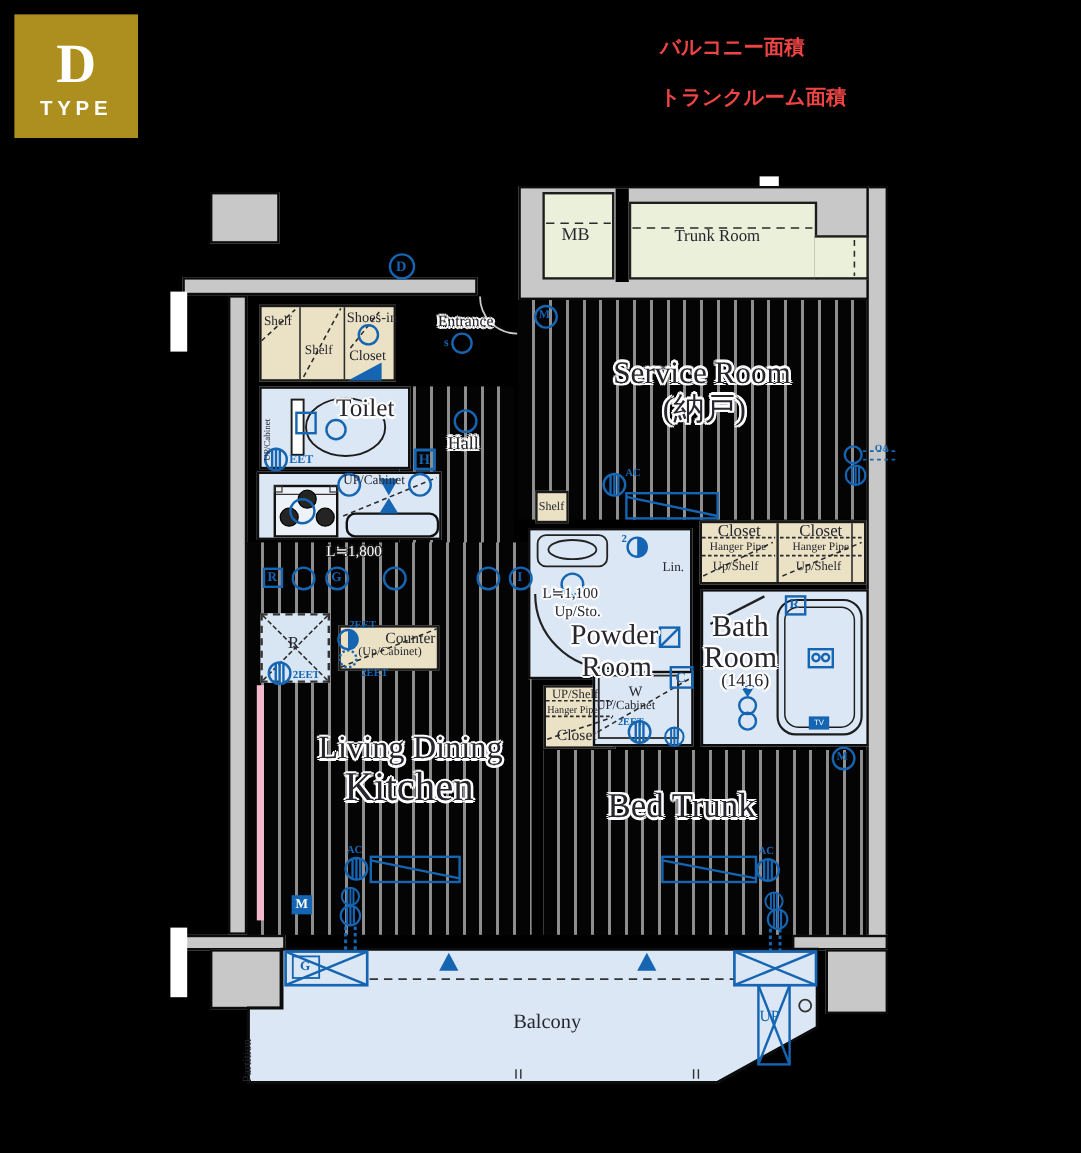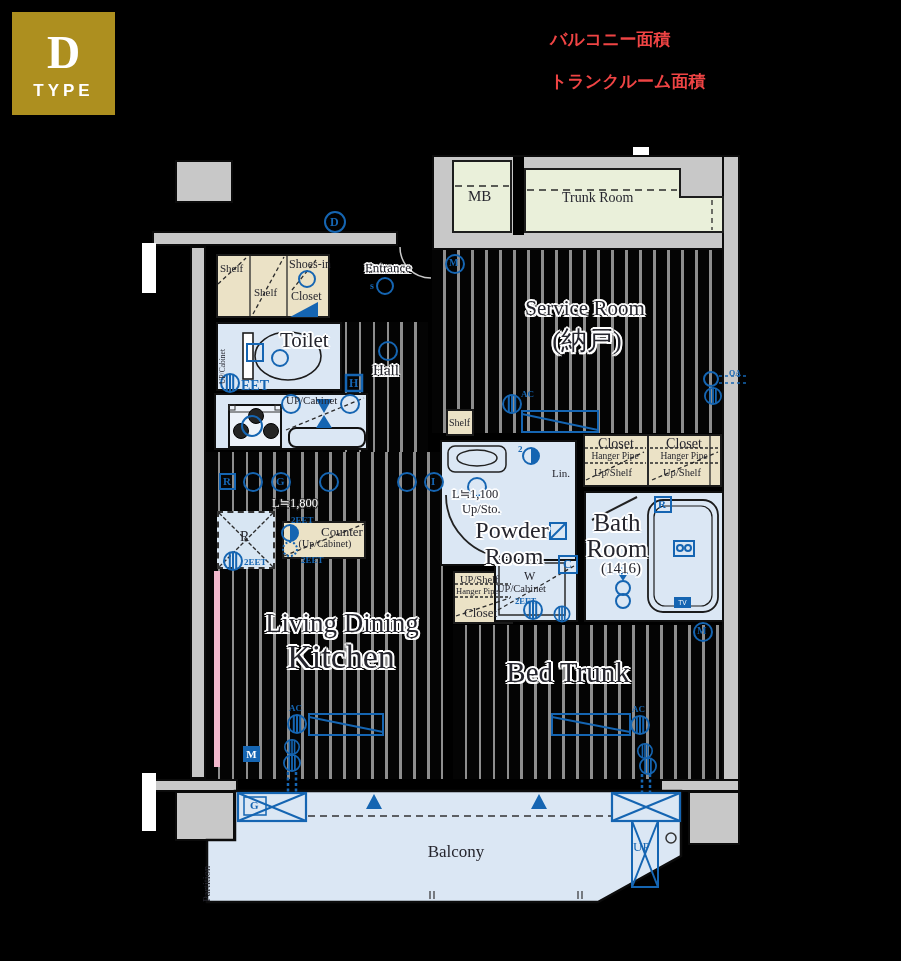--- a/index.html
+++ b/index.html
@@ -241,34 +241,34 @@
   <div class="a lbl out c" style="left:388px;top:261px;font-size:13px;">Entrance</div>
   <div class="a bt" style="left:370px;top:281px;font-size:10px;">s</div>
   <div class="a bt" style="left:330px;top:216px;font-size:12px;">D</div>
   <div class="a lbl" style="left:220px;top:263px;font-size:11px;">Shelf</div>
   <div class="a lbl" style="left:254px;top:287px;font-size:11px;">Shelf</div>
   <div class="a lbl" style="left:289px;top:258px;font-size:12px;">Shoes-in</div>
   <div class="a lbl" style="left:291px;top:290px;font-size:12px;">Closet</div>
 
   <div class="a lbl out" style="left:280px;top:330px;font-size:21px;">Toilet</div>
   <div class="a lbl v" style="left:219px;top:338px;font-size:7.5px;height:46px;">UP/Cabinet</div>
-  <div class="a bt" style="left:241px;top:379px;font-size:14px;">EET</div>
+  <div class="a bt" style="left:241px;top:379px;font-size:10px;">EET</div>
 
   <div class="a lbl out c" style="left:386px;top:363px;font-size:15px;">Hall</div>
   <div class="a bt" style="left:349px;top:377px;font-size:12px;">H</div>
 
-  <div class="a lbl out c" style="left:585px;top:298px;font-size:21px;text-align:right;">Service Room</div>
+  <div class="a lbl out c" style="left:585px;top:298px;font-size:26px;text-align:right;">Service Room</div>
   <div class="a lbl out c" style="left:587px;top:328px;font-size:26px;">(納戸)</div>
   <div class="a bt" style="left:449px;top:258px;font-size:10px;">M</div>
   <div class="a bt" style="left:521px;top:390px;font-size:9px;">AC</div>
   <div class="a lbl" style="left:449px;top:418px;font-size:10px;">Shelf</div>
   <div class="a bt" style="left:703px;top:370px;font-size:8px;padding-left:26px;">OA</div>
 
   <div class="a lbl v" style="left:286px;top:395px;font-size:11px;writing-mode:horizontal-tb;transform:none;">UP/Cabinet</div>
-  <div class="a wout c" style="left:295px;top:453px;font-size:12.5px;margin-top:44px;">L≒1,800</div>
+  <div class="a wout c" style="left:295px;top:453px;font-size:12.5px;">L≒1,800</div>
   <div class="a bt" style="left:223px;top:476px;font-size:11px;">R</div>
   <div class="a bt" style="left:276px;top:476px;font-size:11px;">G</div>
   <div class="a bt" style="left:431px;top:476px;font-size:11px;">I</div>
 
   <div class="a lbl" style="left:240px;top:530px;font-size:14px;">R</div>
   <div class="a bt" style="left:244px;top:558px;font-size:9px;">2EET</div>
   <div class="a lbl c" style="left:342px;top:525px;font-size:13px;">Counter</div>
   <div class="a lbl c" style="left:325px;top:539px;font-size:10px;">(Up/Cabinet)</div>
   <div class="a bt" style="left:291px;top:516px;font-size:9px;">2EET</div>
   <div class="a bt" style="left:301px;top:556px;font-size:9px;">2EET</div>

